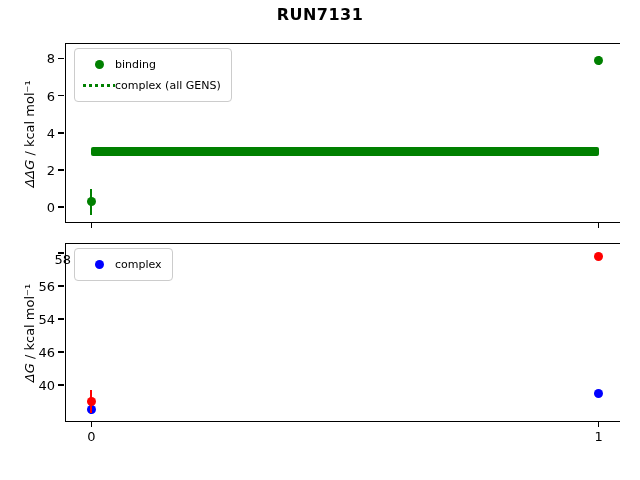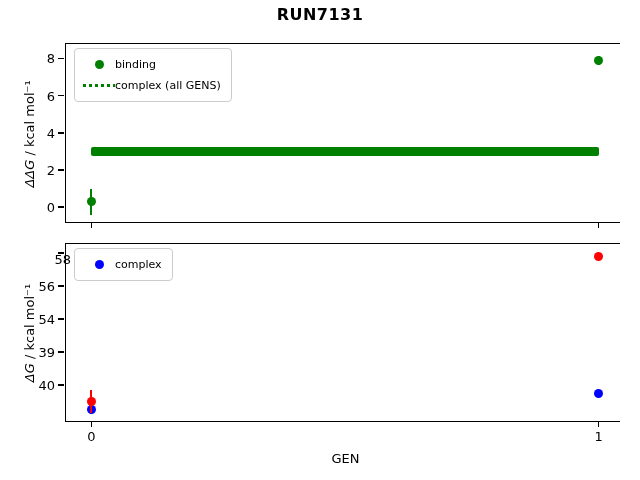--- a/index.html
+++ b/index.html
@@ -92,21 +92,21 @@
       <div class="legend-item">
         <span class="legend-handle">
           <span class="ldot" style="background-color: rgb(0, 0, 255);"></span>
         </span>
         <span class="legend-label">complex</span>
       </div>
     </div>
   <div class="tick" style="left: -7.6px; top: 139.977px; width: 6px; height: 1.6px;"></div>
       <div class="ticklabel ylab-text" style="left: -11px; top: 140.777px; transform: translate(-100%, -50%);">40</div>
       <div class="tick" style="left: -7.6px; top: 107.047px; width: 6px; height: 1.6px;"></div>
-      <div class="ticklabel ylab-text" style="left: -11px; top: 107.847px; transform: translate(-100%, -50%);">39</div>
+      <div class="ticklabel ylab-text" style="left: -11px; top: 107.847px; transform: translate(-100%, -50%);">46</div>
       <div class="tick" style="left: -7.6px; top: 74.1163px; width: 6px; height: 1.6px;"></div>
       <div class="ticklabel ylab-text" style="left: -11px; top: 74.9163px; transform: translate(-100%, -50%);">54</div>
       <div class="tick" style="left: -7.6px; top: 41.186px; width: 6px; height: 1.6px;"></div>
       <div class="ticklabel ylab-text" style="left: -11px; top: 41.986px; transform: translate(-100%, -50%);">56</div>
       <div class="tick" style="left: -7.6px; top: 8.25581px; width: 6px; height: 1.6px;"></div>
       <div class="ticklabel ylab-text" style="left: -11px; top: 15px; transform: translate(-100%, -50%); margin-left: 16px;">58</div>
       <div class="tick" style="left: 24.5636px; top: 177px; width: 1.6px; height: 6px;"></div>
       <div class="ticklabel xlab-text" style="left: 25.3636px; top: 186px;">0</div>
       <div class="tick" style="left: 531.836px; top: 177px; width: 1.6px; height: 6px;"></div>
       <div class="ticklabel xlab-text" style="left: 532.636px; top: 186px;">1</div>
@@ -117,15 +117,14 @@
       <div class="errbar" style="left: 24.3636px; top: 145.716px; height: 23.0512px; background: rgb(255, 0, 0);"></div>
       <div class="point" style="left: 20.8636px; top: 152.742px; background: rgb(255, 0, 0);"></div>
       <div class="errbar" style="left: 531.636px; top: 10.7023px; height: 3.29302px; background: rgb(255, 0, 0);"></div>
       <div class="point" style="left: 528.136px; top: 7.84884px; background: rgb(255, 0, 0);"></div>
     </div>
 
   <div class="ylabel" id="ylabel0"><i>ΔΔG</i><span> / kcal mol⁻¹</span></div>
 
   <div class="ylabel" id="ylabel1"><i>ΔG</i><span> / kcal mol⁻¹</span></div>
 
-  <div class="xlabel">GEN</div>
 
 </div>
 
 </body></html>

